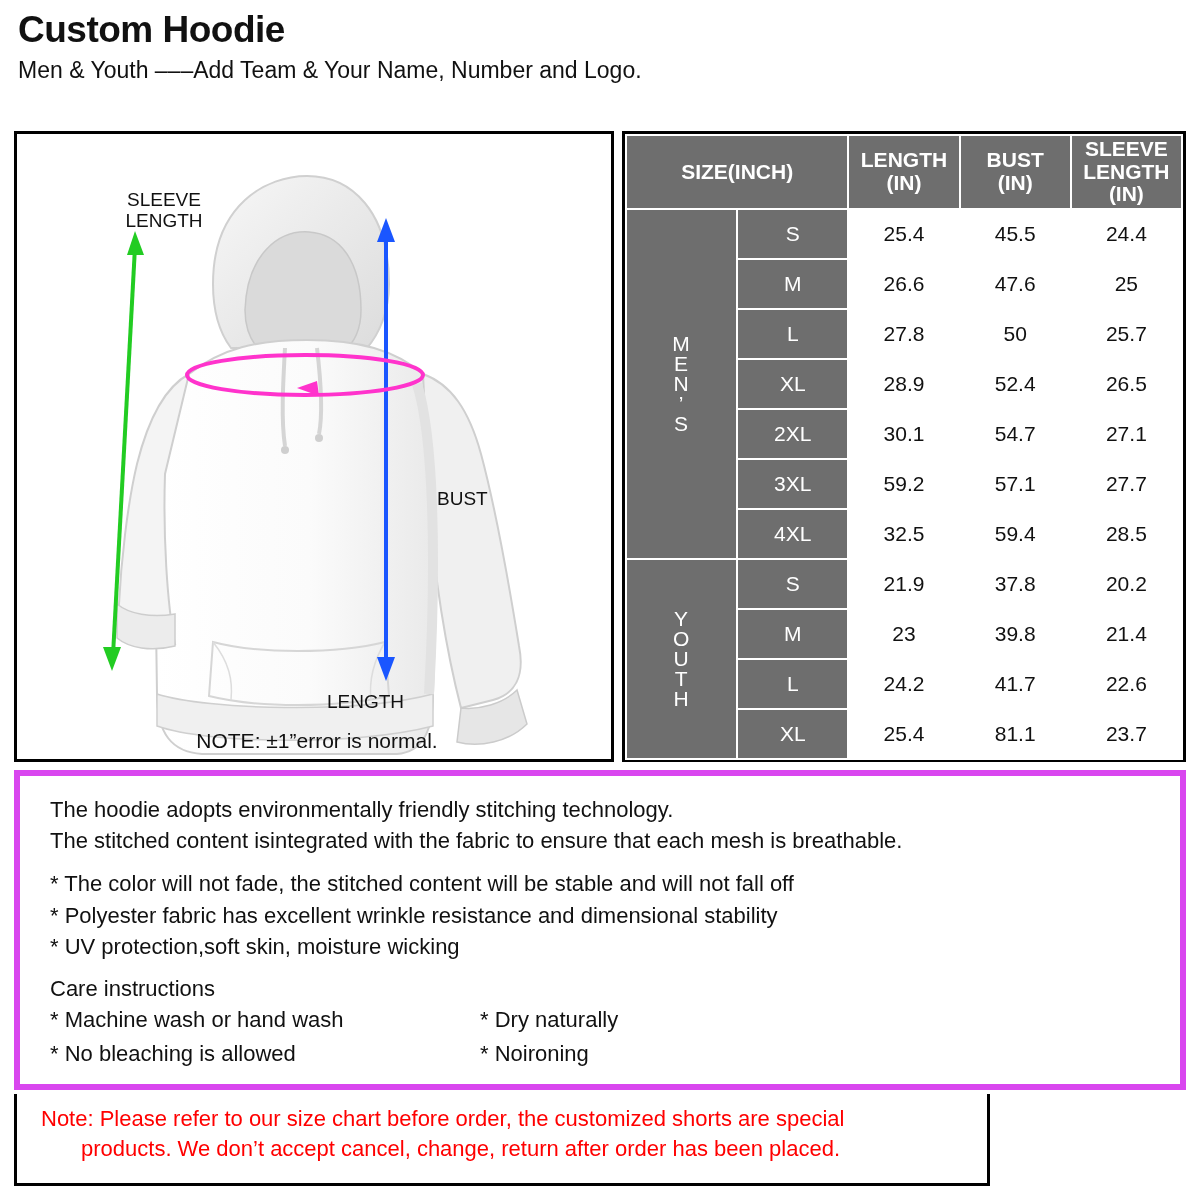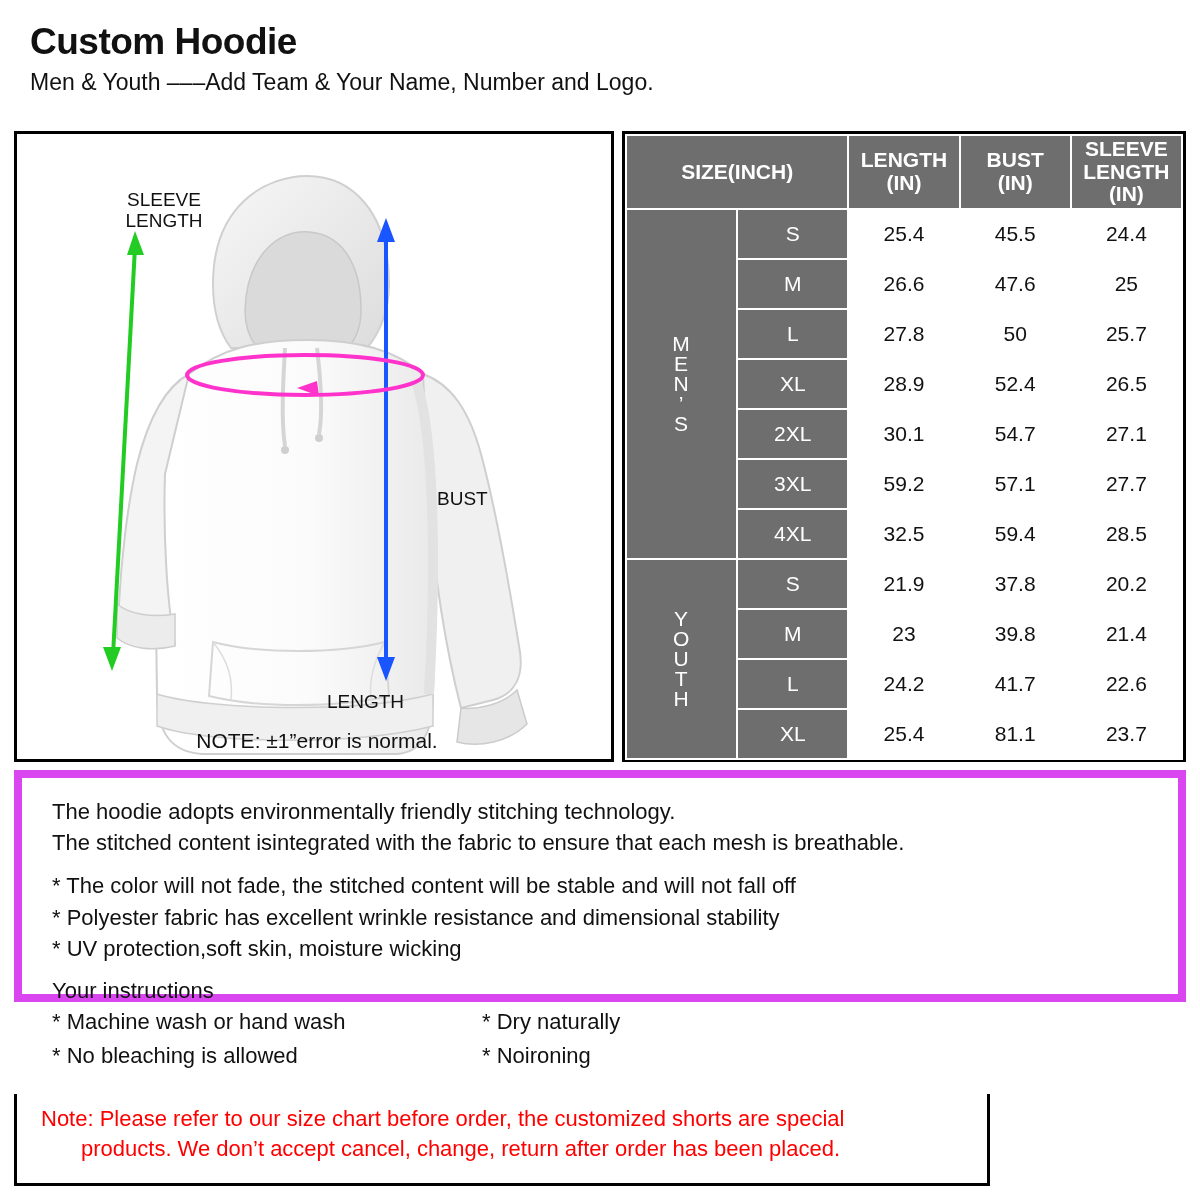--- a/index.html
+++ b/index.html
@@ -6,21 +6,21 @@
   html, body {
     margin: 0; padding: 0;
     width: 1200px; height: 1200px;
     background: #ffffff;
     font-family: "Liberation Sans", sans-serif;
     color: #111111;
   }
   #page {
     position: relative;
     width: 1200px; height: 1200px;
-    padding: 12px;
+    padding: 0;
   }
 
   
   .header { padding: 10px 0 0 18px; }
   .title {
     font-size: 37px;
     font-weight: bold;
     letter-spacing: -0.5px;
     line-height: 1.1;
     margin: 0 0 6px 0;
@@ -107,22 +107,22 @@
   .val-cell {
     background: #fff;
     color: #111;
     border: 2px solid #6e6e6e;
   }
 
   
   .desc-box {
     position: absolute;
     left: 14px; top: 770px;
-    width: 1172px; height: 232px;
-    border: 8px solid #d946ef;
+    width: 1172px; height: 320px;
+    border: 6px solid #d946ef;
     padding: 18px 24px 0 30px;
   }
   .desc-line {
     font-size: 22px;
     line-height: 1.42;
     margin: 0;
   }
   .desc-gap { height: 12px; }
   .care-title {
     font-size: 22px;
@@ -348,21 +348,21 @@
   </div>
 
   <div class="desc-box">
     <p class="desc-line">The hoodie adopts environmentally friendly stitching technology.</p>
     <p class="desc-line">The stitched content isintegrated with the fabric to ensure that each mesh is breathable.</p>
     <div class="desc-gap"></div>
     <p class="desc-line">* The color will not fade, the stitched content will be stable and will not fall off</p>
     <p class="desc-line">* Polyester fabric has excellent wrinkle resistance and dimensional stability</p>
     <p class="desc-line">* UV protection,soft skin, moisture wicking</p>
 
-    <p class="care-title">Your instructions</p>
+    <p class="care-title">Care instructions</p>
     <div class="care-grid">
       <div>* Machine wash or hand wash</div>
       <div>* Dry naturally</div>
       <div>* No bleaching is allowed</div>
       <div>* Noironing</div>
     </div>
   </div>
 
   <div class="note-box">
     <div>Note: Please refer to our size chart before order, the customized shorts are special</div>

